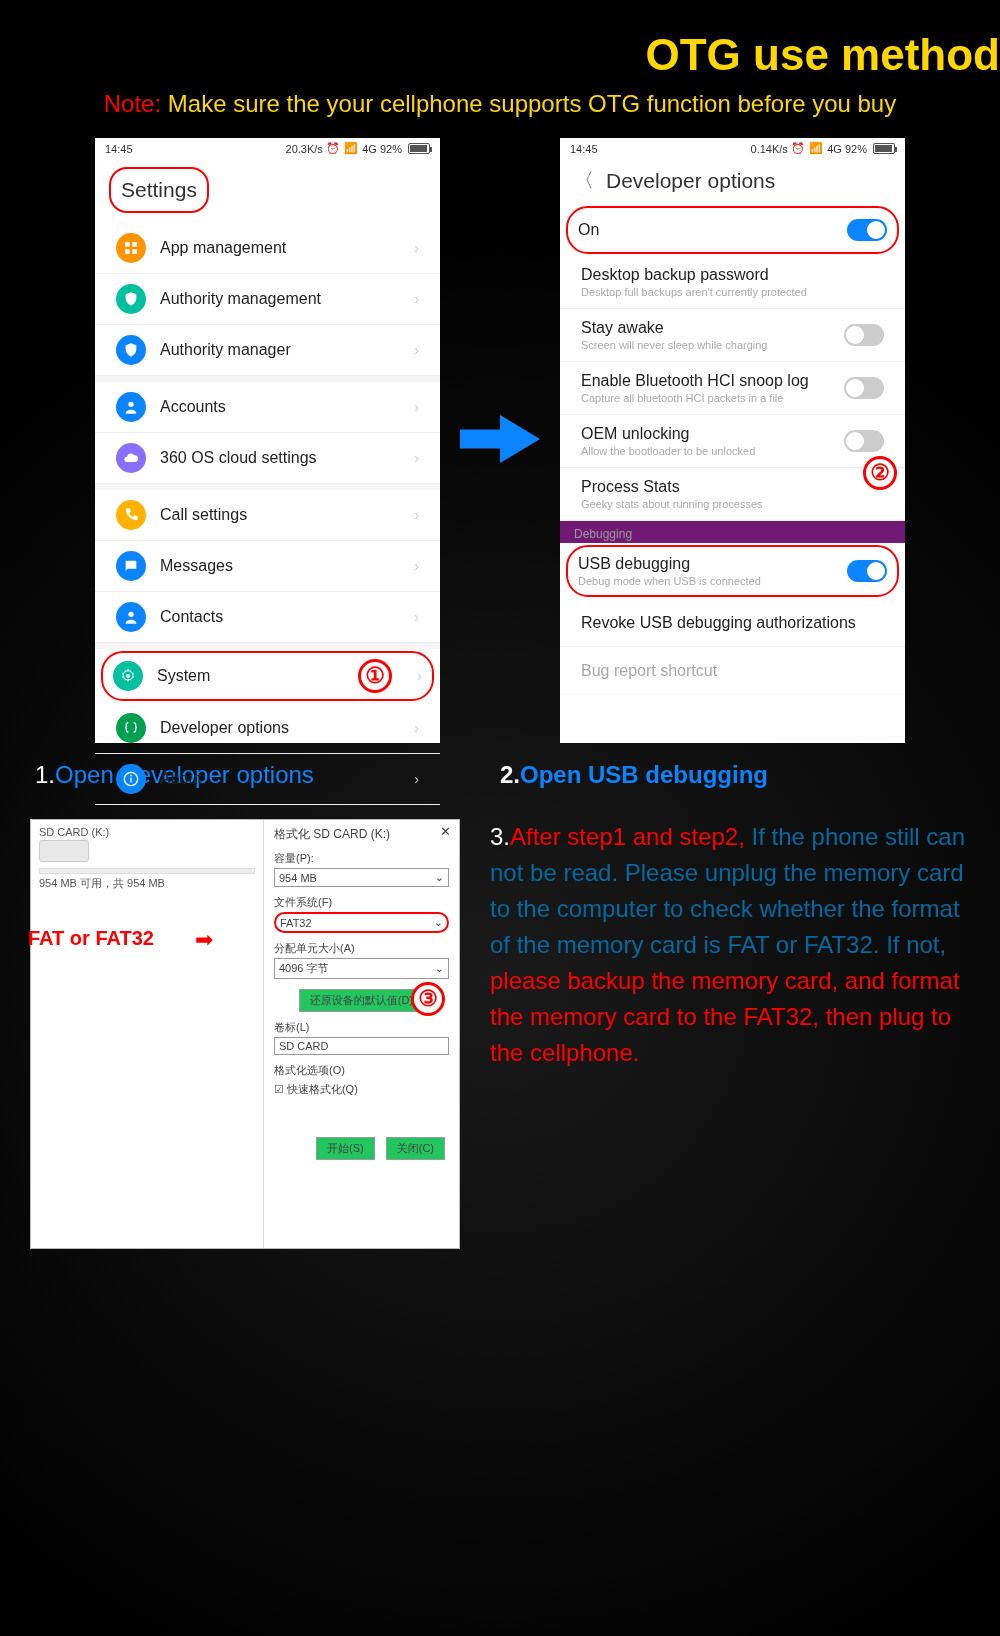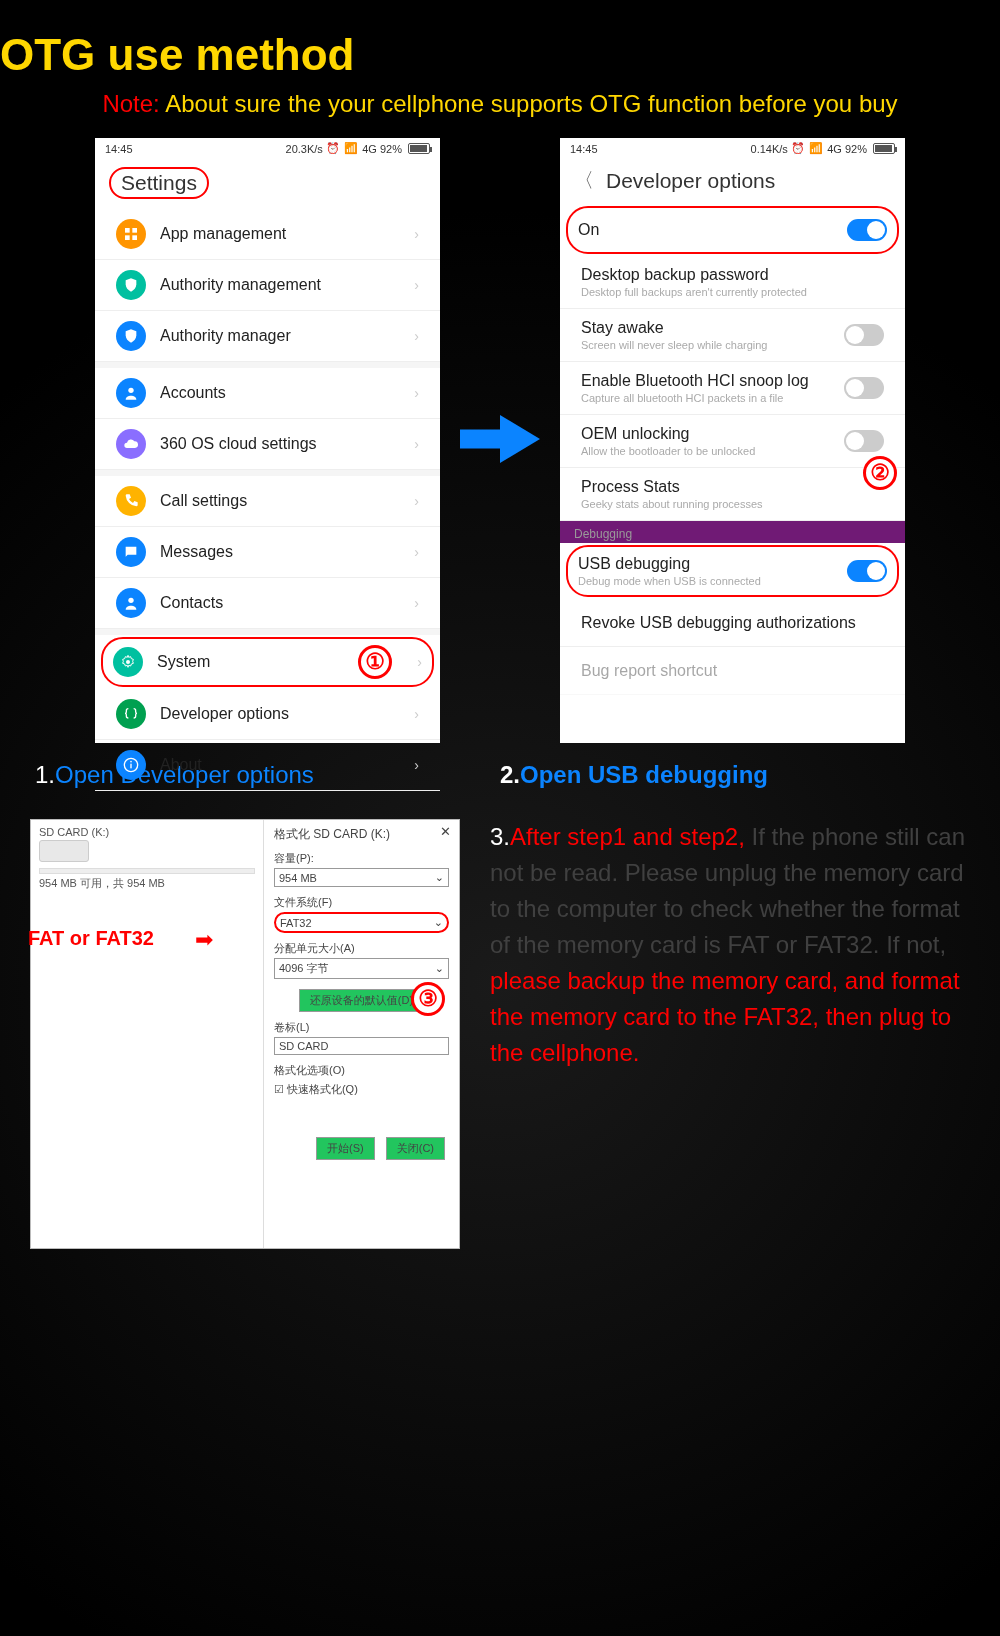--- a/index.html
+++ b/index.html
@@ -1,26 +1,26 @@
 <!DOCTYPE html>
 <html><head>
 <meta charset="utf-8">
 <style>
 * { margin:0; padding:0; box-sizing:border-box; }
 body { background: radial-gradient(circle at 50% 60%, #1a1a1a 0%, #000 70%); width:1000px; height:1636px; font-family:Arial,sans-serif; overflow:hidden; position:relative; }
-.title { text-align:left; color:#ffd700; font-size:44px; font-weight:bold; padding:30px 0 10px; }
+.title { text-align:right; color:#ffd700; font-size:44px; font-weight:bold; padding:30px 0 10px; }
 .note { text-align:center; font-size:24px; padding:0 20px 20px; }
 .note .red { color:#ff0000; }
 .note .yellow { color:#ffd700; }
 .phones { display:flex; justify-content:center; align-items:center; gap:20px; padding:0 30px; }
 .phone { background:#fff; width:345px; height:605px; display:flex; flex-direction:column; font-size:15px; color:#333; }
 .statusbar { display:flex; align-items:center; padding:4px 10px; font-size:11px; justify-content:space-between; }
 .status-icons { display:flex; align-items:center; gap:4px; }
 .phone-title { padding:8px 14px 10px; font-size:21px; display:flex; align-items:center; gap:12px; }
-.title-circled { border:2px solid #ff0000; border-radius:18px; padding:2px 10px; display:inline-block;text-align:right; }
+.title-circled { border:2px solid #ff0000; border-radius:18px; padding:9px 10px; display:inline-block;text-align:right; }
 .back-chevron { font-size:20px; color:#666; }
 .list-item { display:flex; align-items:center; padding:10px 21px; border-bottom:1px solid #eee; position:relative; min-height:48px; }
 .li-icon { width:30px; height:30px; border-radius:50%; margin-right:14px; display:flex; align-items:center; justify-content:center; flex-shrink:0; }
 .li-icon svg { width:16px; height:16px; fill:#fff; }
 .li-text { flex:1; }
 .li-title { font-size:16px; color:#222; }
 .li-sub { font-size:11px; color:#aaa; margin-top:2px; }
 .chev { color:#ccc; font-size:14px; }
 .section-gap { height:6px; background:#f5f5f5; }
 .toggle { width:40px; height:22px; border-radius:11px; background:#ccc; position:relative; flex-shrink:0; }
@@ -53,32 +53,32 @@
 .win-right label { display:block; margin-top:8px; font-size:11px; }
 .win-right .select { border:1px solid #999; padding:2px 4px; margin-top:2px; font-size:11px; display:flex; justify-content:space-between; align-items:center; }
 .win-right .select.red-circle { border:2px solid #ff0000; border-radius:12px; }
 .win-right .btn-row { margin-top:10px; text-align:center; }
 .win-right .wbtn { border:1px solid #999; padding:3px 10px; font-size:11px; background:#22c55e; display:inline-block; margin:0 4px; }
 .win-right .check { margin-top:4px; font-size:11px; }
 .num-badge.n3 { position:absolute; right:14px; top:162px; }
 .step3-text { flex:1; font-size:24px; line-height:1.5; }
 .step3-text .num { color:#fff; }
 .step3-text .red { color:#ff0000; }
-.step3-text .blue { color:#404040; }
+.step3-text .blue { color:#0369a1; }
 .batt { display:inline-block; width:22px; height:11px; border:1px solid #555; border-radius:2px; position:relative; margin-left:2px; }
 .batt::after { content:''; position:absolute; right:-3px; top:3px; width:2px; height:5px; background:#555; }
 .batt::before { content:''; position:absolute; left:1px; top:1px; bottom:1px; width:85%; background:#555; }
 </style>
 </head>
 <body>
 
 <div class="title">OTG use method</div>
 <div class="note">
   <span class="red">Note:</span>
-  <span class="yellow">About sure the your cellphone supports OTG function before you buy</span>
+  <span class="yellow">Make sure the your cellphone supports OTG function before you buy</span>
 </div>
 
 <div class="phones">
 
   <div class="phone">
     <div class="statusbar">
       <span>14:45</span>
       <span class="status-icons">
         <span>20.3K/s</span>
         <span>⏰</span>

